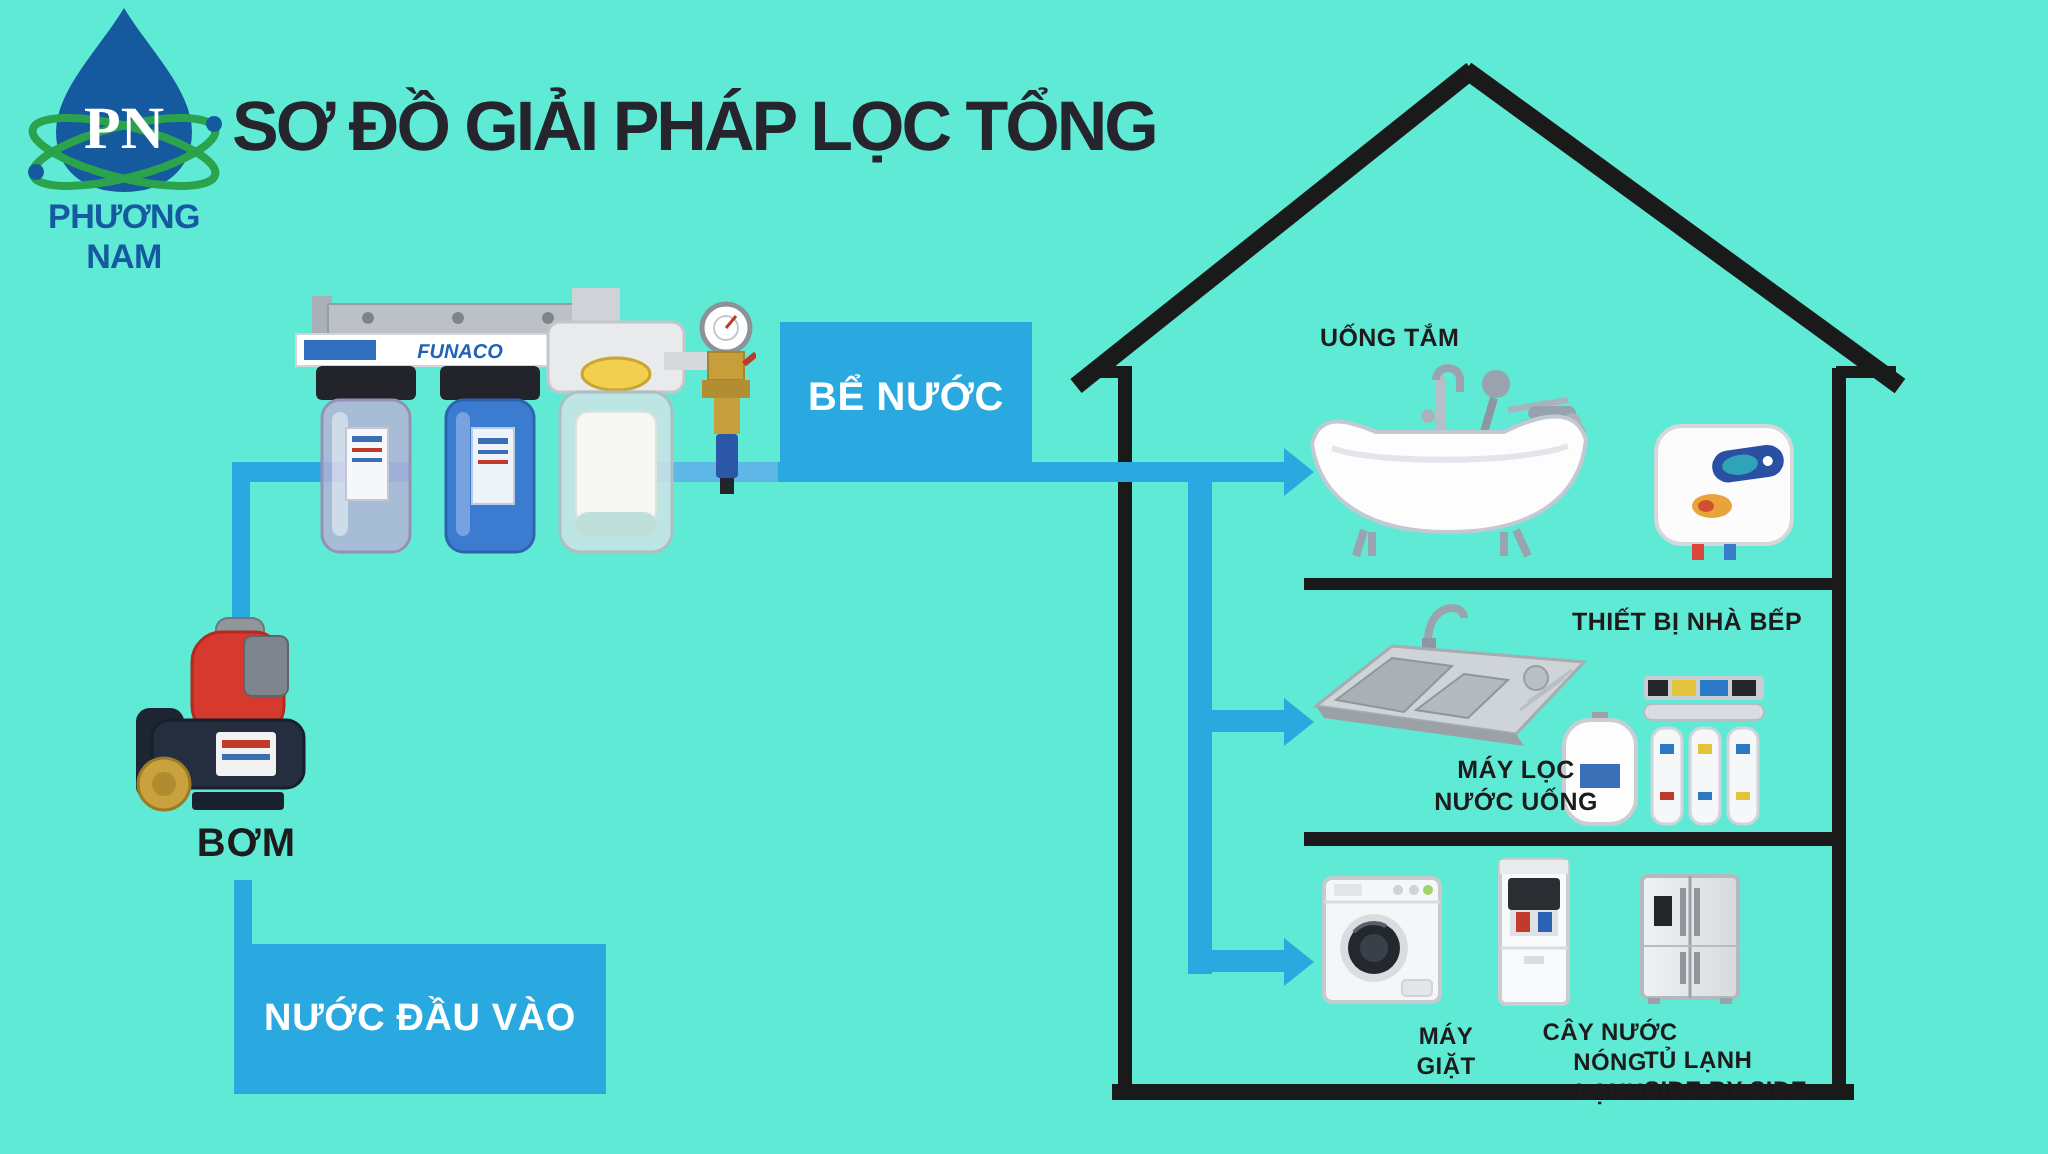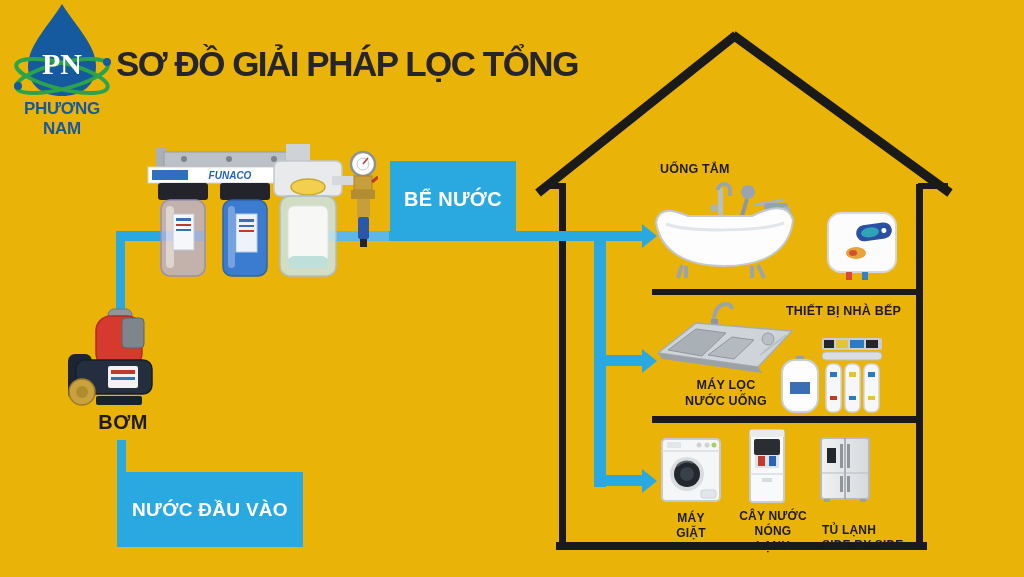--- a/index.html
+++ b/index.html
@@ -1,17 +1,17 @@
 <!DOCTYPE html>
 <html><head>
 <meta charset="utf-8">
 <style>
   html,body{margin:0;padding:0;background:#ffffff;}
   .stage{
-    position:relative;width:1024px;height:577px;overflow:hidden;background:#eab308;
+    position:relative;width:1024px;height:577px;overflow:hidden;background:#5eead4;
     font-family:"Liberation Sans","DejaVu Sans",sans-serif;
   }
   .abs{position:absolute;}
 
   
   .logo{left:10px;top:2px;width:108px;height:118px;z-index:5;}
   .logo-name{
     position:absolute;left:0px;top:97px;width:104px;text-align:center;
     font-size:17px;font-weight:bold;letter-spacing:-.3px;color:#15599e;
   }
@@ -35,21 +35,21 @@
     font-weight:bold;z-index:4;letter-spacing:.3px;
   }
   .box-tank{left:390px;top:161px;width:126px;height:76px;font-size:20px;}
   .box-input{left:117px;top:472px;width:186px;height:75px;font-size:19px;}
 
   
   .lbl{
     color:#1e1b1c;font-weight:bold;font-size:12.5px;z-index:4;line-height:1.25;
     letter-spacing:.2px;white-space:pre-line;
   }
-  .lbl-center{text-align:center;}
+  .lbl-center{text-align:center;margin-left:32px;}
   .lbl-pump{left:88px;top:410px;width:60px;font-size:20px;text-align:right;letter-spacing:.5px;z-index:4;}
 
   svg{display:block;}
   .art{z-index:3;}
 </style>
 </head>
 <body>
 
 <div class="stage">
 

